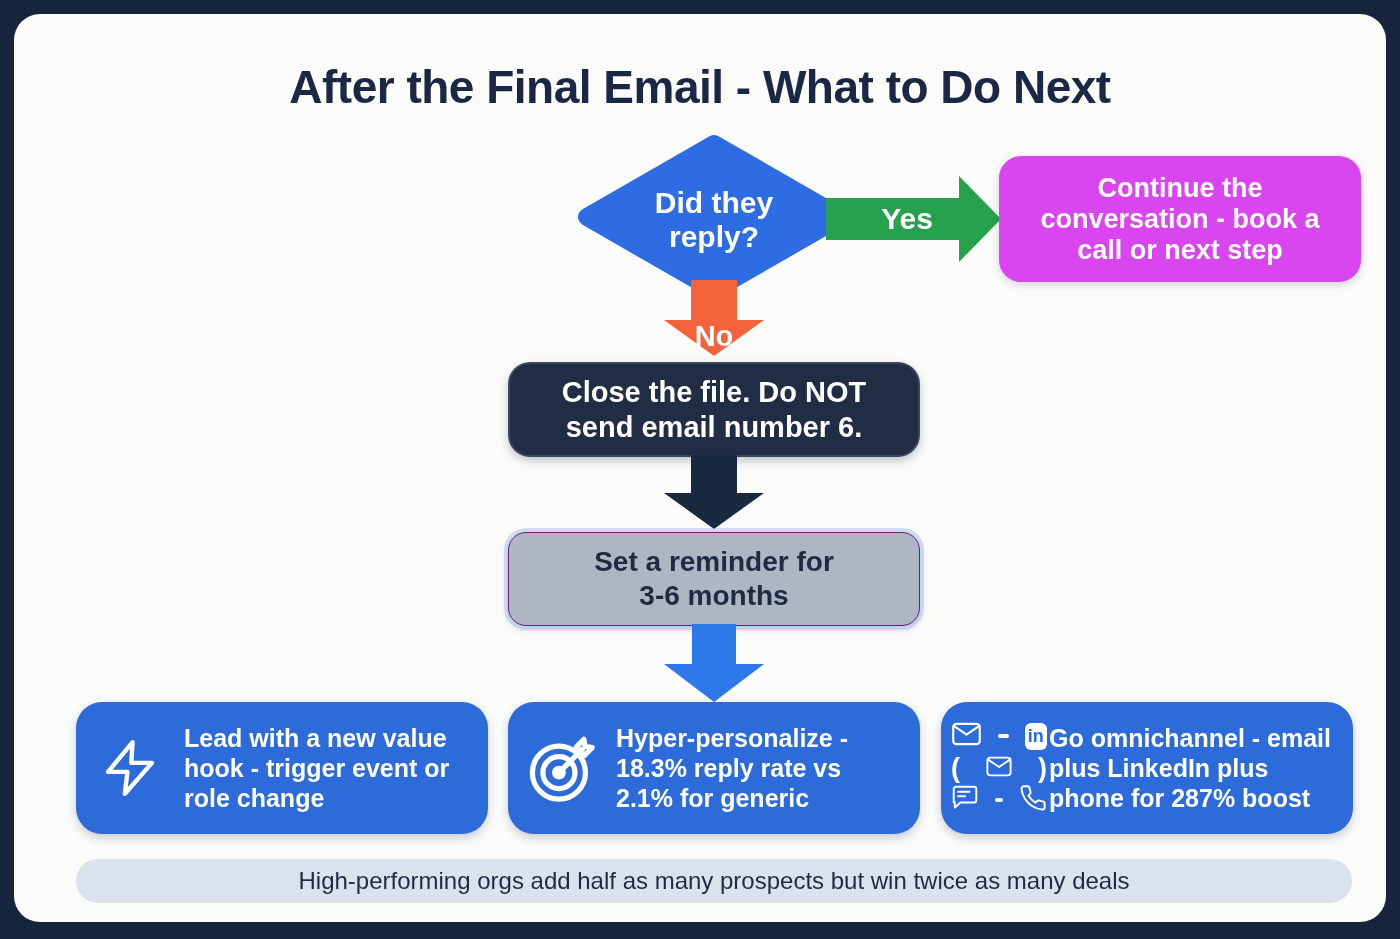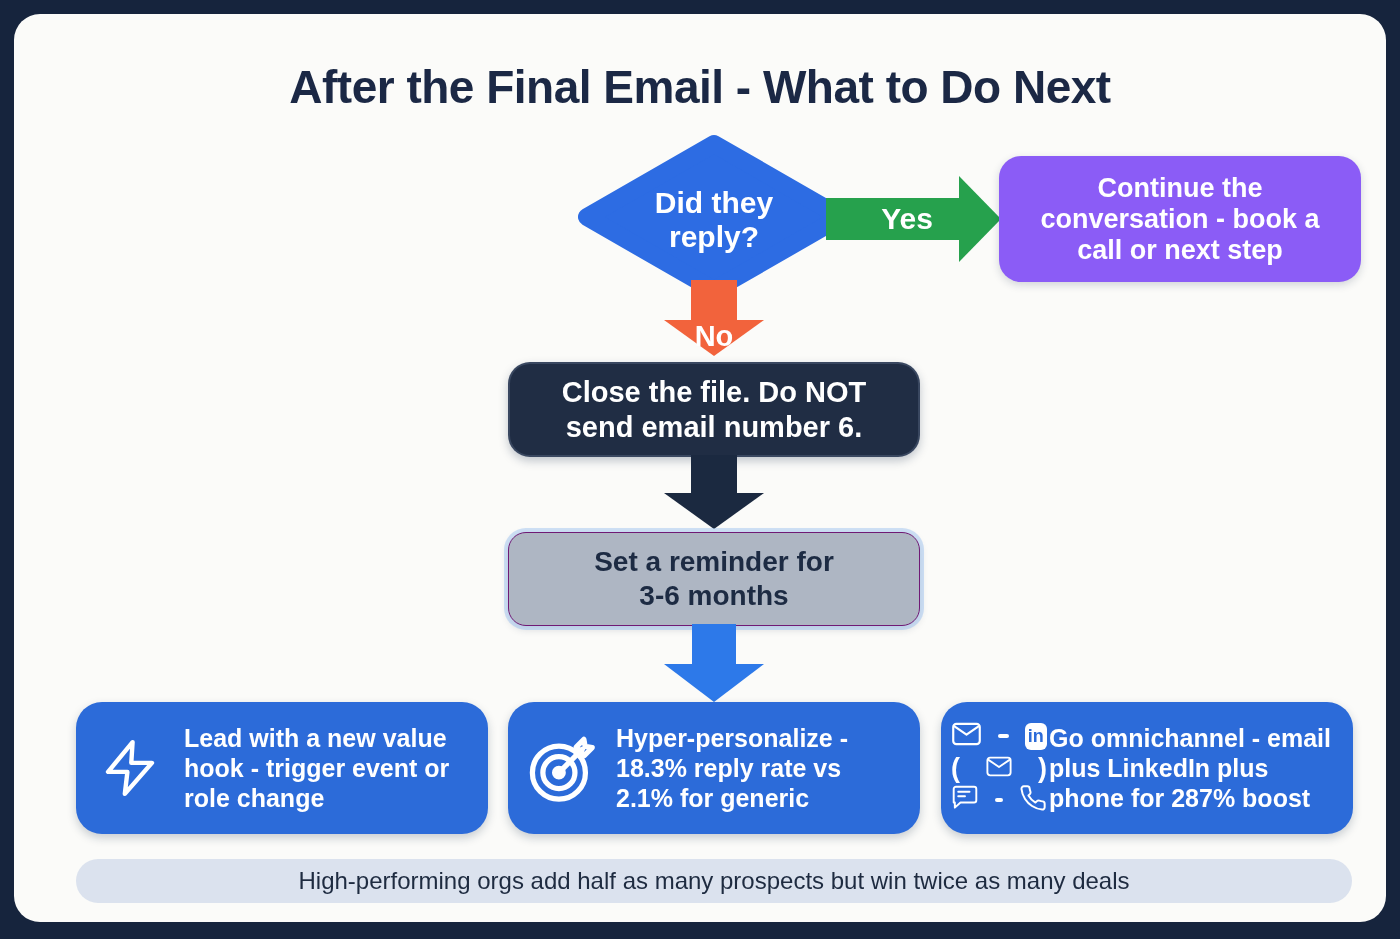--- a/index.html
+++ b/index.html
@@ -37,21 +37,21 @@
     border-left:42px solid #26a14d;
   }
   .yes-label{
     position:absolute;left:893px;top:188px;transform:translateX(-50%);
     font-size:30px;font-weight:bold;color:#ffffff;
   }
 
   
   .continue-box{
     position:absolute;left:985px;top:142px;width:362px;height:126px;
-    background:#8b5cf6;border-radius:22px;
+    background:#d946ef;border-radius:22px;
     display:flex;align-items:center;justify-content:center;
     box-shadow:0 3px 8px rgba(20,40,70,0.18);
   }
   .continue-box .txt{
     text-align:center;font-size:27px;font-weight:bold;color:#ffffff;line-height:31px;
   }
 
   
   .no-body{position:absolute;left:677px;top:266px;width:46px;height:42px;background:#f2633c;}
   .no-head{

